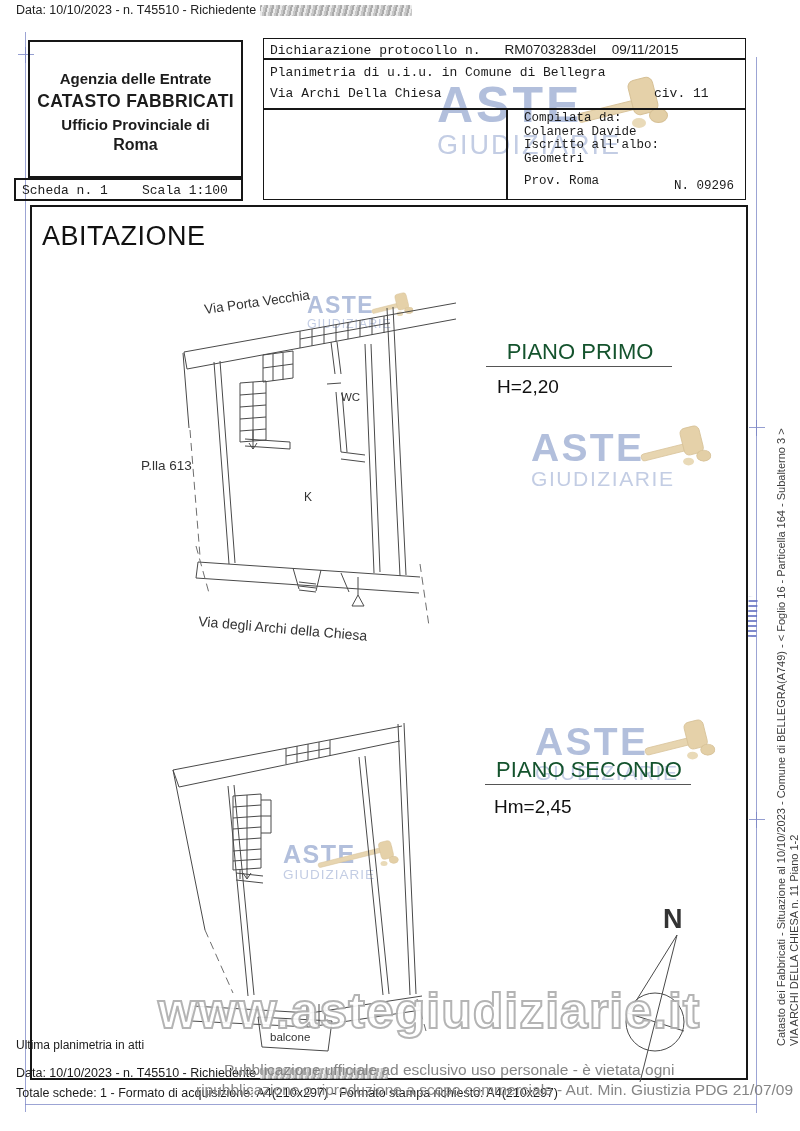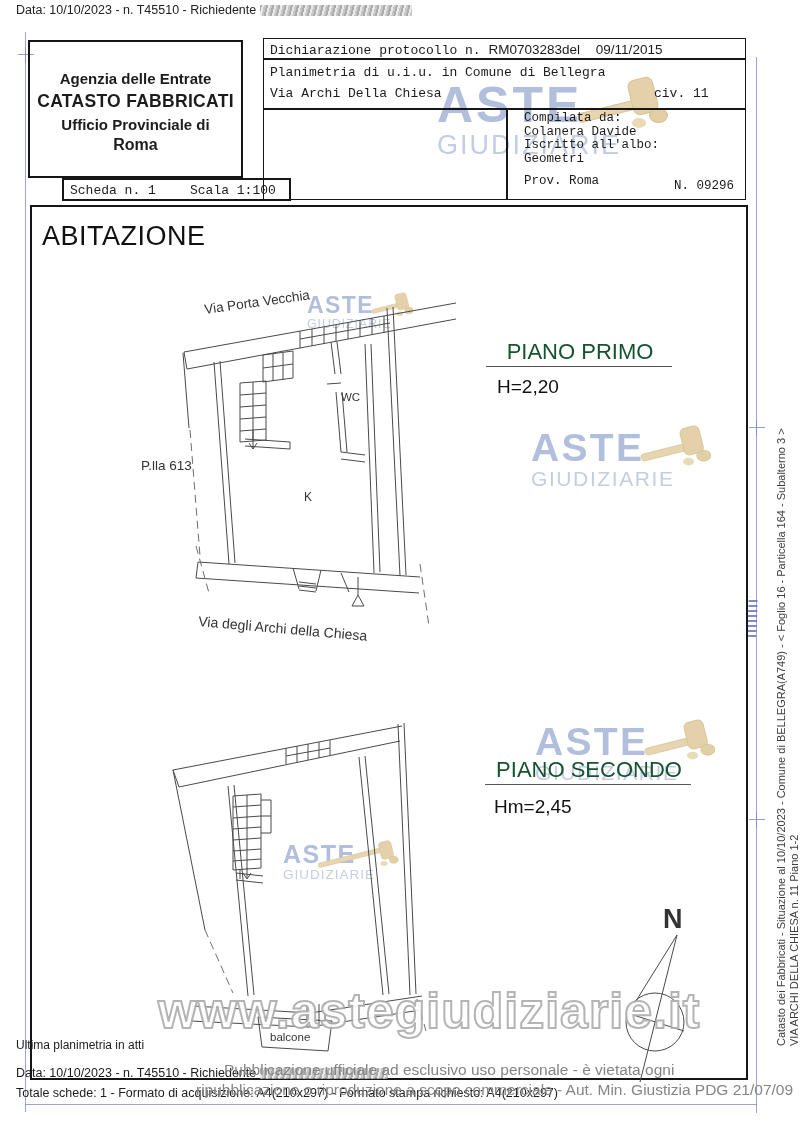--- a/index.html
+++ b/index.html
@@ -108,33 +108,33 @@
 
   <div class="box" style="left:28px;top:40px;width:211px;height:134px;z-index:2;">
     <div style="text-align:center;padding-top:28px;">
       <div style="font-size:15px;font-weight:bold;">Agenzia delle Entrate</div>
       <div style="font-size:17.5px;font-weight:bold;margin-top:4px;letter-spacing:.3px;">CATASTO FABBRICATI</div>
       <div style="font-size:15px;font-weight:bold;margin-top:4px;">Ufficio Provinciale di</div>
       <div style="font-size:16px;font-weight:bold;margin-top:3px;">Roma</div>
     </div>
   </div>
 
-  <div class="box" style="left:14px;top:178px;width:225px;height:19px;z-index:2;margin-left:48px;">
+  <div class="box" style="left:14px;top:178px;width:225px;height:19px;z-index:2;">
     <span class="mono abs" style="left:6px;top:3px;font-size:13px;">Scheda n. 1</span>
     <span class="mono abs" style="left:126px;top:3px;font-size:13px;">Scala 1:100</span>
   </div>
 
   <div class="box" style="left:263px;top:38px;width:481px;height:160px;z-index:2;border-width:1.5px;">
     <div class="thinline" style="left:0;top:19px;width:481px;height:1.5px;"></div>
     <div class="thinline" style="left:0;top:69px;width:481px;height:1.5px;"></div>
     <div class="thinline" style="left:242px;top:69px;width:1.5px;height:91px;"></div>
 
     <div class="abs mono" style="left:6px;top:3px;font-size:13px;white-space:nowrap;">
       <span>Dichiarazione protocollo n.</span>
-      <span style="font-family:'Liberation Sans',sans-serif;font-size:13.5px;">RM0703283del</span>
+      <span style="font-family:'Liberation Sans',sans-serif;font-size:13.5px;margin-left:16px;">RM0703283del</span>
       <span style="font-family:'Liberation Sans',sans-serif;font-size:13.5px;margin-left:8px;">09/11/2015</span>
     </div>
     <div class="abs mono" style="left:6px;top:26px;font-size:13px;">Planimetria di u.i.u. in Comune di Bellegra</div>
     <div class="abs mono" style="left:6px;top:47px;font-size:13px;">Via Archi Della Chiesa</div>
     <div class="abs mono" style="left:390px;top:47px;font-size:13px;">civ. 11</div>
 
     <div class="abs mono" style="left:260px;top:73px;font-size:12.5px;line-height:13.5px;">
       <div>Compilata da:</div>
       <div>Colanera Davide</div>
       <div style="font-family:Liberation Mono, monospace;">Iscritto all'albo:</div>

